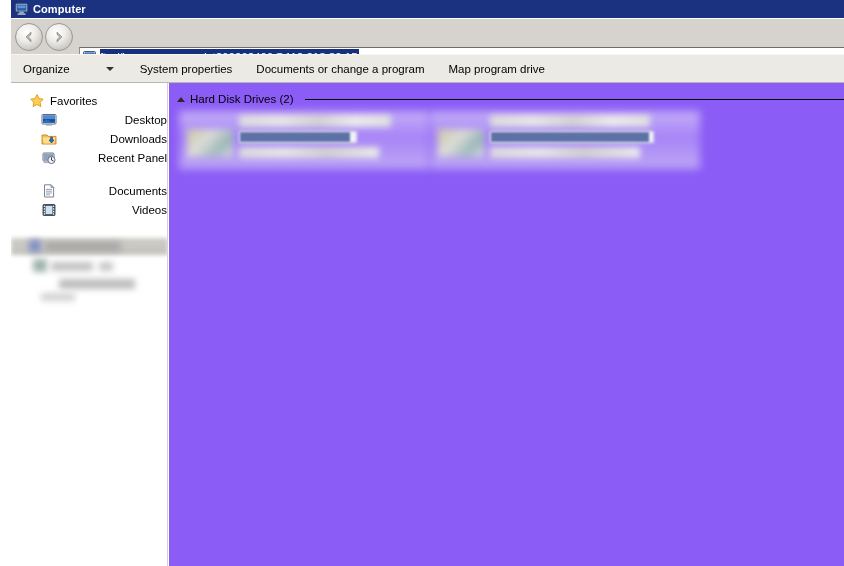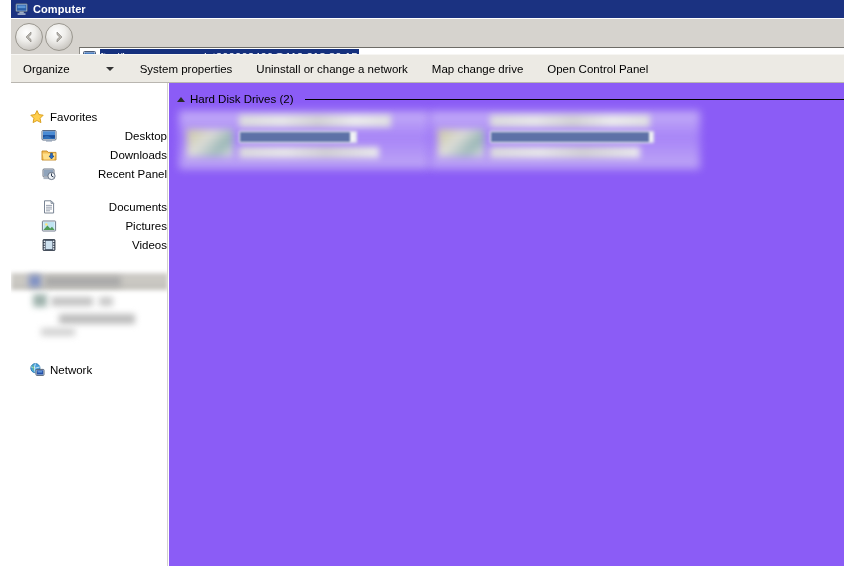--- a/index.html
+++ b/index.html
@@ -156,21 +156,21 @@
     background: #ffffff;
   }
   .sidebar {
     position: absolute;
     left: 0; top: 0;
     width: 157px;
     height: 483px;
     background: #ffffff;
     border-right: 1px solid #d4d2cd;
     box-sizing: border-box;
-    padding-top: 24px;
+    padding-top: 8px;
     overflow: hidden;
   }
   .nav-row {
     display: flex;
     align-items: center;
     height: 19px;
     padding-left: 18px;
     font-size: 11.5px;
     cursor: default;
     white-space: nowrap;
@@ -355,27 +355,24 @@
 
   <div class="toolbar">
     <div class="tb-item">
       <span>Organize</span>
       <span class="caret-down"></span>
     </div>
     <div class="tb-item">
       <span>System properties</span>
     </div>
     <div class="tb-item">
-      <span>Uninstall or change a network</span>
+      <span>Documents or change a program</span>
     </div>
     <div class="tb-item">
-      <span>Map change drive</span>
-    </div>
-    <div class="tb-item">
-      <span>Open Control Panel</span>
+      <span>Map program drive</span>
     </div>
   </div>
 
   <div class="bodyarea">
 
     <div class="sidebar">
 
       <div class="nav-row">
         <span class="nav-ico">
           <svg width="16" height="16" viewBox="0 0 16 16">
@@ -435,31 +432,20 @@
               <line x1="5" y1="8.2" x2="11" y2="8.2"></line>
               <line x1="5" y1="10" x2="11" y2="10"></line>
               <line x1="5" y1="11.8" x2="9" y2="11.8"></line>
             </g>
           </svg>
         </span>
         <span>Documents</span>
       </div>
 
 
-      <div class="nav-row child">
-        <span class="nav-ico">
-          <svg width="16" height="16" viewBox="0 0 16 16">
-            <rect x="1.4" y="3" width="13.2" height="10" rx="0.6" fill="#ffffff" stroke="#6f7b8c" stroke-width="1"></rect>
-            <rect x="2.4" y="4" width="11.2" height="8" fill="#bfe3f2"></rect>
-            <circle cx="5.4" cy="6.4" r="1.2" fill="#ffe37a"></circle>
-            <path d="M2.4 12 L6.4 7.6 L9.2 10.6 L11 8.8 L13.6 12 Z" fill="#4f9a56"></path>
-          </svg>
-        </span>
-        <span>Pictures</span>
-      </div>
 
       <div class="nav-row child">
         <span class="nav-ico">
           <svg width="16" height="16" viewBox="0 0 16 16">
             <rect x="2" y="2.6" width="12" height="10.8" rx="0.6" fill="#3b4758" stroke="#26303d" stroke-width="0.8"></rect>
             <rect x="4.6" y="3.8" width="6.8" height="8.4" fill="#cfe2f0"></rect>
             <g fill="#e8eef5">
               <rect x="2.7" y="3.6" width="1.4" height="1.5"></rect>
               <rect x="2.7" y="6.2" width="1.4" height="1.5"></rect>
               <rect x="2.7" y="8.8" width="1.4" height="1.5"></rect>
@@ -482,34 +468,20 @@
         <div class="bb-chip" style="left:34px;  top:9px;  width:76px; height:9px;  background:#a7a7a7;"></div>
         <div class="bb-chip" style="left:22px;  top:26px; width:14px; height:13px; background:#9fb3ad;"></div>
         <div class="bb-chip" style="left:40px;  top:29px; width:42px; height:9px;  background:#c2c2c2;"></div>
         <div class="bb-chip" style="left:88px;  top:29px; width:14px; height:9px;  background:#c8c8c8;"></div>
         <div class="bb-chip" style="left:48px;  top:46px; width:76px; height:10px; background:#bdbdbd;"></div>
         <div class="bb-chip" style="left:30px;  top:60px; width:34px; height:8px;  background:#d2d2d2;"></div>
       </div>
 
       <div class="nav-gap"></div>
 
-      <div class="nav-row">
-        <span class="nav-ico">
-          <svg width="16" height="16" viewBox="0 0 16 16">
-            <circle cx="6.4" cy="6.2" r="4.6" fill="#4aa3dd" stroke="#1f6fa8" stroke-width="0.8"></circle>
-            <path d="M2.2 5 Q6.4 7.2 10.8 5" stroke="#ffffff" stroke-width="0.7" fill="none"></path>
-            <path d="M6.4 1.6 Q4 6.2 6.4 10.8" stroke="#ffffff" stroke-width="0.7" fill="none"></path>
-            <path d="M3 3 Q6 4.5 4.6 9.6" fill="#69c06a" opacity="0.85"></path>
-            <rect x="7" y="7.4" width="8" height="6" rx="0.8" fill="#cfdcee" stroke="#46566c" stroke-width="0.9"></rect>
-            <rect x="7.9" y="8.3" width="6.2" height="4.2" fill="#2350a8"></rect>
-            <rect x="8.6" y="9" width="4.6" height="1.6" fill="#5b8fd6"></rect>
-          </svg>
-        </span>
-        <span>Network</span>
-      </div>
 
     </div>
 
     <div class="content">
 
       <div class="group-head">
         <span class="tri-up"></span>
         <span class="group-label">Hard Disk Drives (2)</span>
         <span class="group-rule"></span>
       </div>

